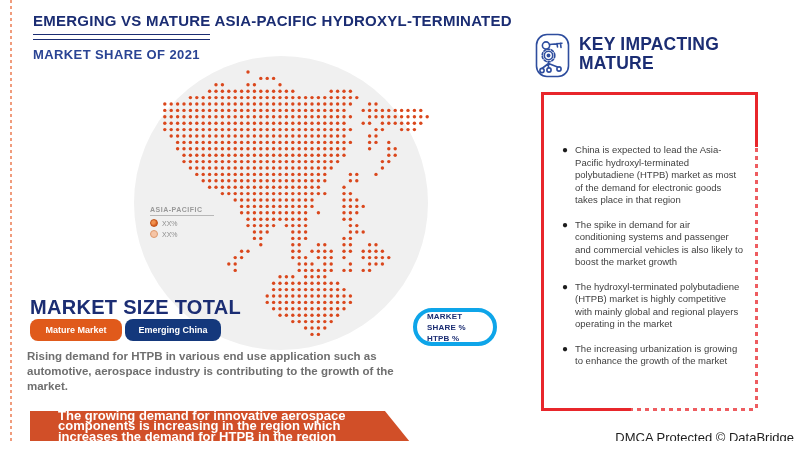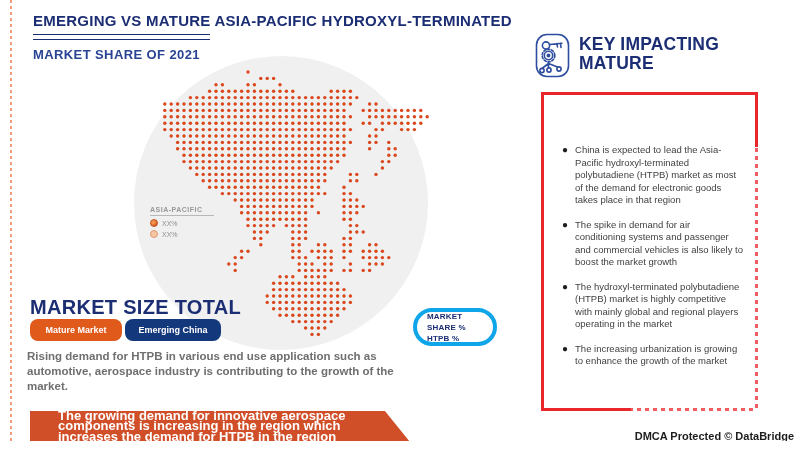--- a/index.html
+++ b/index.html
@@ -48,21 +48,21 @@
   .factors-box::before{content:"";position:absolute;right:-3px;top:-3px;bottom:-3px;width:3px;
     background:linear-gradient(to bottom,#e8262b 0 55px,rgba(232,38,43,0) 55px),
       repeating-linear-gradient(to bottom,rgba(232,38,43,.75) 0 4px,transparent 4px 8px);}
   .factors-box::after{content:"";position:absolute;left:-3px;right:0;bottom:-3px;height:3px;
     background:linear-gradient(to right,#e8262b 0 42%,rgba(232,38,43,0) 42%),
       repeating-linear-gradient(to right,rgba(232,38,43,.75) 0 4px,transparent 4px 8px);}
   .factors-list{margin:0;padding:49px 12px 0 18px;list-style:none;}
   .factors-list li{display:flex;gap:7px;margin-bottom:12px;font-size:9.5px;line-height:12.5px;color:#414141;}
   .bullet{flex:0 0 auto;color:#1d1d1d;font-size:10px;line-height:12px;}
   
-  .footer{position:absolute;right:6px;top:430px;font-size:11px;font-weight:700;color:#1d1d1d;}
+  .footer{position:absolute;right:6px;top:430px;font-size:13px;font-weight:400;color:#1d1d1d;}
 </style>
 </head>
 <body>
 
 <div class="canvas">
 
   <div class="left-dots"></div>
 
   <div class="header">
     <div class="title">

